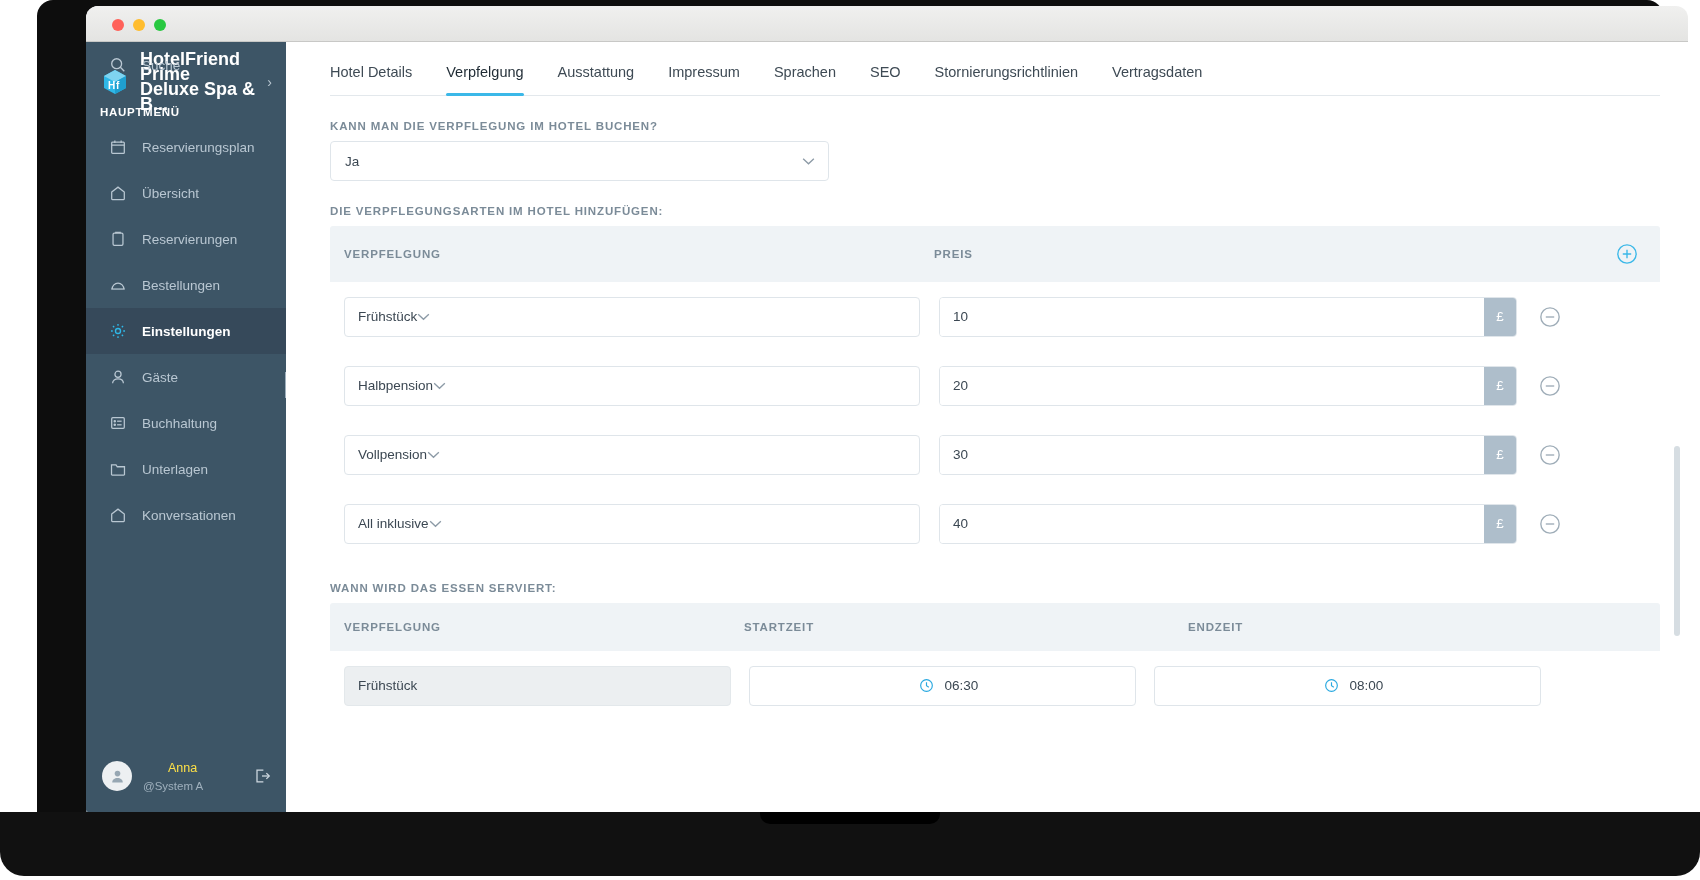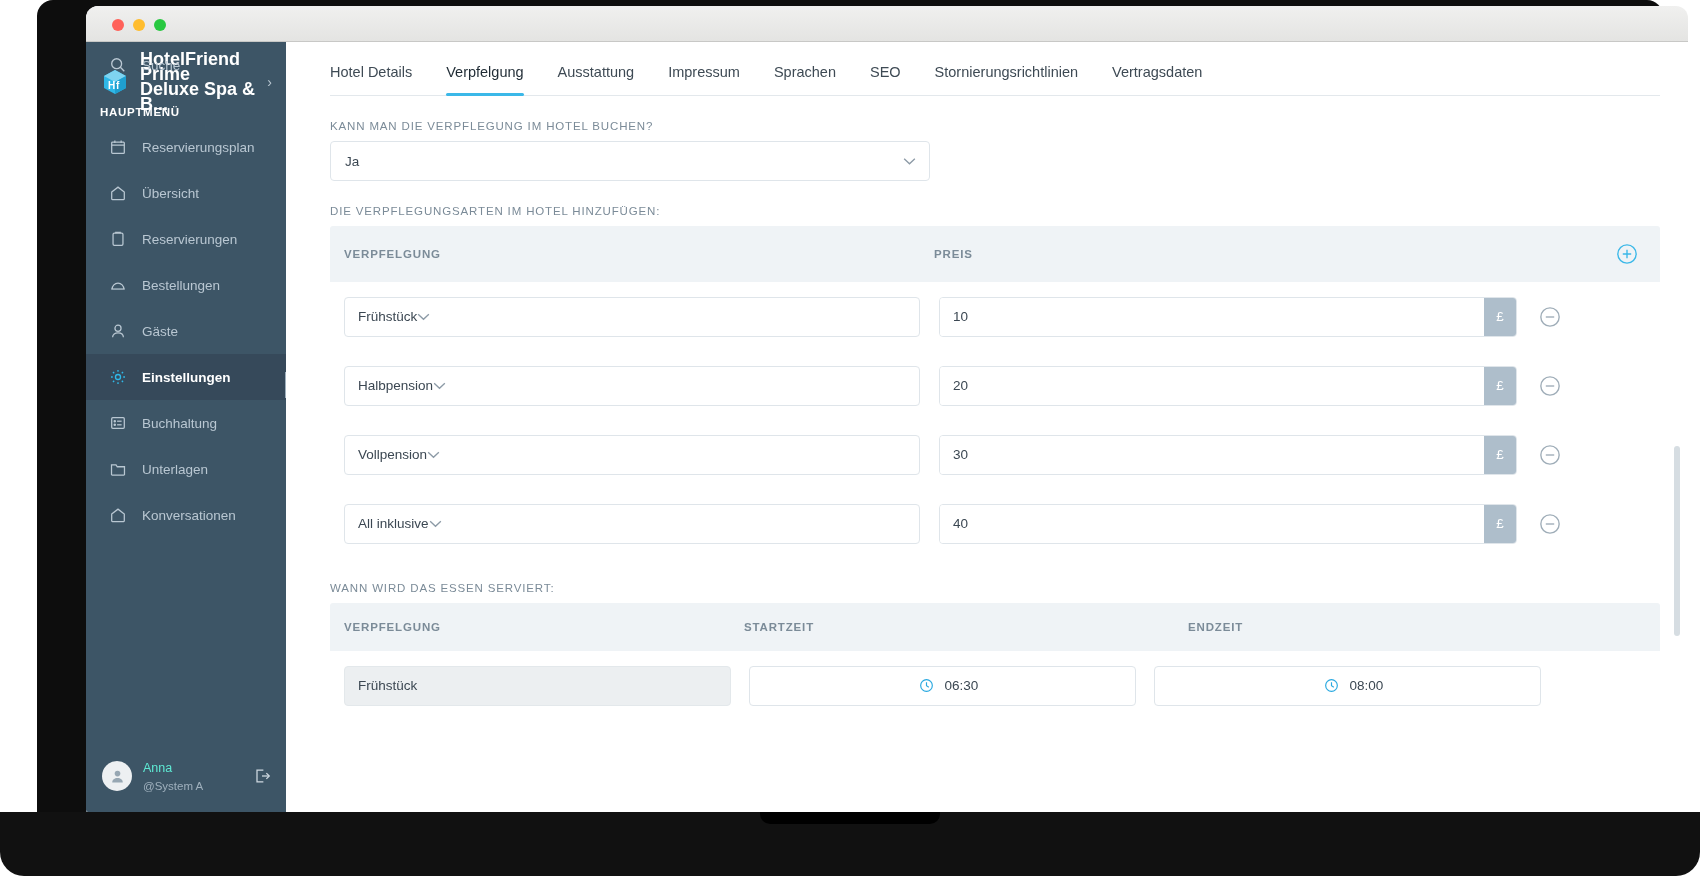--- a/index.html
+++ b/index.html
@@ -162,21 +162,21 @@
   .avatar {
     width: 30px; height: 30px;
     border-radius: 50%;
     background: #edf0f2;
     flex: 0 0 30px;
     display: flex;
     align-items: center;
     justify-content: center;
   }
   .user-meta { margin-left: 11px; }
-  .user-name { color: #5eead4; font-size: 12.5px; line-height: 16px; }
+  .user-name { color: #fde047; font-size: 12.5px; line-height: 16px; margin-left: 25px; }
   .user-handle { color: #9fb0bd; font-size: 11.5px; line-height: 16px; }
   .logout-btn {
     position: absolute;
     right: 14px; top: 26px;
     cursor: pointer;
   }
 
   .drag-handle {
     position: absolute;
     left: 199px; top: 330px;
@@ -222,21 +222,21 @@
     left: 0; right: 0; bottom: -1px;
     height: 3px;
     background: #3bb8e8;
     border-radius: 2px;
   }
 
   .field-label {
     font-size: 11.5px;
     letter-spacing: 0.85px;
     color: #7b8b98;
-    font-weight: normal;
+    font-weight: bold;
     text-transform: uppercase;
     margin: 24px 0 9px 0;
   }
 
   .select-box {
     position: relative;
     height: 40px;
     border: 1px solid #dfe5ea;
     border-radius: 4px;
     background: #fff;
@@ -245,21 +245,21 @@
     padding: 0 34px 0 14px;
     font-size: 13.5px;
     color: #3b4752;
     cursor: pointer;
   }
   .select-box .chev {
     position: absolute;
     right: 13px; top: 50%;
     transform: translateY(-50%);
   }
-  .select-lg { width: 600px; }
+  .select-lg { width: 499px; }
 
   
   .table-head {
     display: flex;
     align-items: center;
     height: 56px;
     background: #eff3f6;
     border-radius: 3px 3px 0 0;
     padding-left: 14px;
     position: relative;
@@ -486,38 +486,38 @@
           <div class="nav-item">
             <span class="ico">
               <svg width="18" height="18" viewBox="0 0 20 20" fill="none" stroke="#b9c7d2" stroke-width="1.4">
                 <path d="M2.5 14.5h15"></path>
                   <path d="M3.5 14.5a6.5 6.5 0 0 1 13 0"></path>
               </svg>
             </span>
             <span>Bestellungen</span>
           </div>
 
+          <div class="nav-item active">
+            <span class="ico">
+              <svg width="18" height="18" viewBox="0 0 20 20" fill="none" stroke="#2fb8e8" stroke-width="1.5">
+                <circle cx="10" cy="10" r="2.8"></circle>
+                <path d="M10 2.2v2M10 15.8v2M2.2 10h2M15.8 10h2M4.4 4.4l1.4 1.4M14.2 14.2l1.4 1.4M15.6 4.4l-1.4 1.4M5.8 14.2l-1.4 1.4"></path>
+              </svg>
+            </span>
+            <span>Einstellungen</span>
+          </div>
+
           <div class="nav-item">
             <span class="ico">
               <svg width="18" height="18" viewBox="0 0 20 20" fill="none" stroke="#b9c7d2" stroke-width="1.4">
                 <circle cx="10" cy="7" r="3.4"></circle>
                   <path d="M4 17c0-3.2 2.7-5 6-5s6 1.8 6 5"></path>
               </svg>
             </span>
             <span>Gäste</span>
-          </div>
-
-          <div class="nav-item active">
-            <span class="ico">
-              <svg width="18" height="18" viewBox="0 0 20 20" fill="none" stroke="#2fb8e8" stroke-width="1.5">
-                <circle cx="10" cy="10" r="2.8"></circle>
-                <path d="M10 2.2v2M10 15.8v2M2.2 10h2M15.8 10h2M4.4 4.4l1.4 1.4M14.2 14.2l1.4 1.4M15.6 4.4l-1.4 1.4M5.8 14.2l-1.4 1.4"></path>
-              </svg>
-            </span>
-            <span>Einstellungen</span>
           </div>
 
           <div class="nav-item">
             <span class="ico">
               <svg width="18" height="18" viewBox="0 0 20 20" fill="none" stroke="#b9c7d2" stroke-width="1.4">
                 <rect x="3" y="4" width="14" height="12" rx="1.2"></rect>
                 <line x1="9" y1="8" x2="14" y2="8"></line>
                   <line x1="9" y1="12" x2="14" y2="12"></line>
                 <circle cx="6.4" cy="8" r="0.7" fill="#b9c7d2"></circle>
                   <circle cx="6.4" cy="12" r="0.7" fill="#b9c7d2"></circle>

